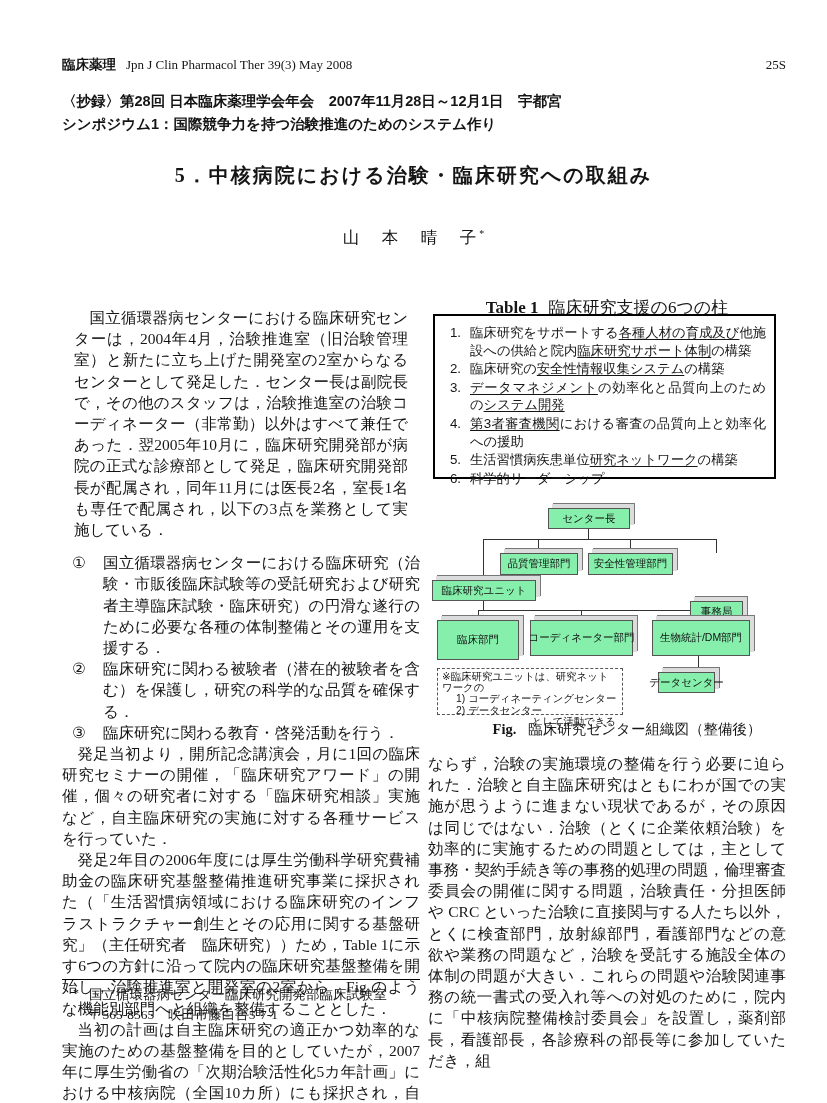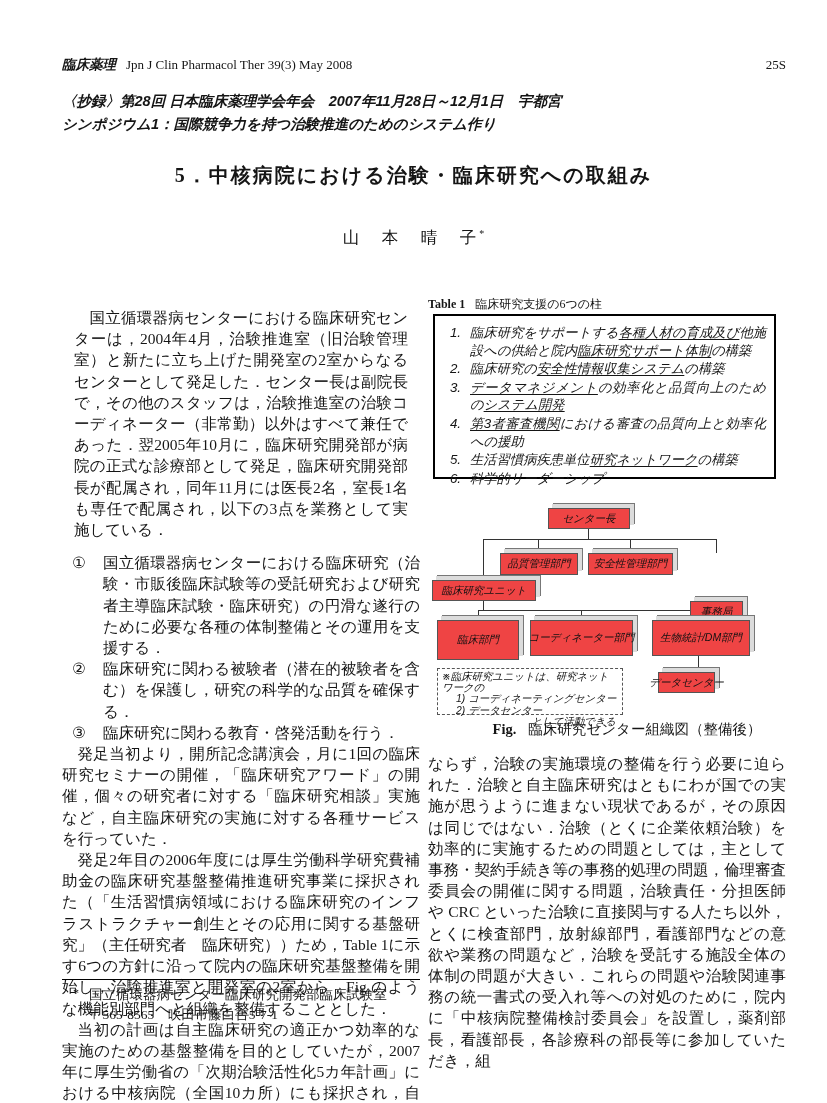--- a/index.html
+++ b/index.html
@@ -1,18 +1,18 @@
 <!DOCTYPE html>
 <html><head>
 <meta charset="utf-8">
 <style>
   html,body{margin:0;padding:0;background:#888;}
   .page{position:relative;width:827px;height:1103px;background:#ffffff;margin:0 auto;
         font-family:"Liberation Serif","DejaVu Serif",serif;color:#151515;overflow:hidden;}
-  .gothic{font-family:"Liberation Sans","DejaVu Sans",sans-serif;font-style:italic;}
+  .gothic{font-family:"Liberation Sans","DejaVu Sans",sans-serif;}
 
   
   .header{position:absolute;top:56px;left:62px;width:724px;display:flex;
           justify-content:space-between;align-items:baseline;font-size:13px;}
   .header .jp{font-weight:bold;font-size:13.5px;margin-right:10px;}
   
   .meeting{position:absolute;top:90px;left:62px;width:724px;font-size:14.5px;
            line-height:23px;font-weight:bold;}
   
   .title{position:absolute;top:162px;left:0;width:827px;text-align:center;
@@ -30,32 +30,32 @@
 
   
   .footnote{position:absolute;top:979px;left:62px;width:358px;border-top:1px solid #000;
             padding-top:5px;font-size:13.5px;line-height:20px;}
   .fn-line{position:relative;padding-left:27px;}
   .fn-mark{position:absolute;left:11px;top:-2px;font-size:12px;}
 
   .col-right{position:absolute;top:293px;left:428px;width:358px;height:760px;}
 
   
-  .t1caption{position:absolute;top:3px;left:0;width:358px;text-align:left;font-size:12px;}
+  .t1caption{position:absolute;top:3px;left:0;width:358px;text-align:center;font-size:17px;}
   .t1caption .lbl{font-weight:bold;margin-right:10px;}
   .t1box{position:absolute;top:21px;left:5px;width:343px;height:165px;border:2px solid #000;
          box-sizing:border-box;padding:8px 8px 6px 4px;}
   .t1row{display:flex;font-size:13.3px;line-height:17.6px;margin-bottom:1px;text-align:justify;}
   .t1num{flex:none;width:22px;text-align:right;margin-right:9px;}
   .t1text{flex:1;}
   .u{text-decoration:underline;text-underline-offset:2px;}
 
   
   .figure{position:absolute;top:210px;left:0;width:358px;height:215px;}
-  .b3{position:absolute;background:#ef4444;border:1px solid #555;box-sizing:border-box;
+  .b3{position:absolute;background:#86efac;border:1px solid #555;box-sizing:border-box;
       box-shadow:4px -4px 0 0 #dcdcdc,5px -5px 0 0 #777;
       display:flex;align-items:center;justify-content:center;
       font-size:10.5px;white-space:nowrap;color:#111;}
   .ln{position:absolute;background:#333;}
   .orgnote{position:absolute;left:9px;top:165px;width:186px;height:47px;border:1px dashed #555;
            box-sizing:border-box;font-size:10.4px;line-height:11.2px;padding:2px 4px;}
   .orgnote .ind{padding-left:14px;}
   .orgnote .rt{text-align:right;padding-right:2px;}
   .figcap{position:absolute;top:427px;left:0;width:358px;text-align:center;font-size:14.5px;}
   .figcap .lbl{font-weight:bold;margin-right:12px;margin-left:40px;}

